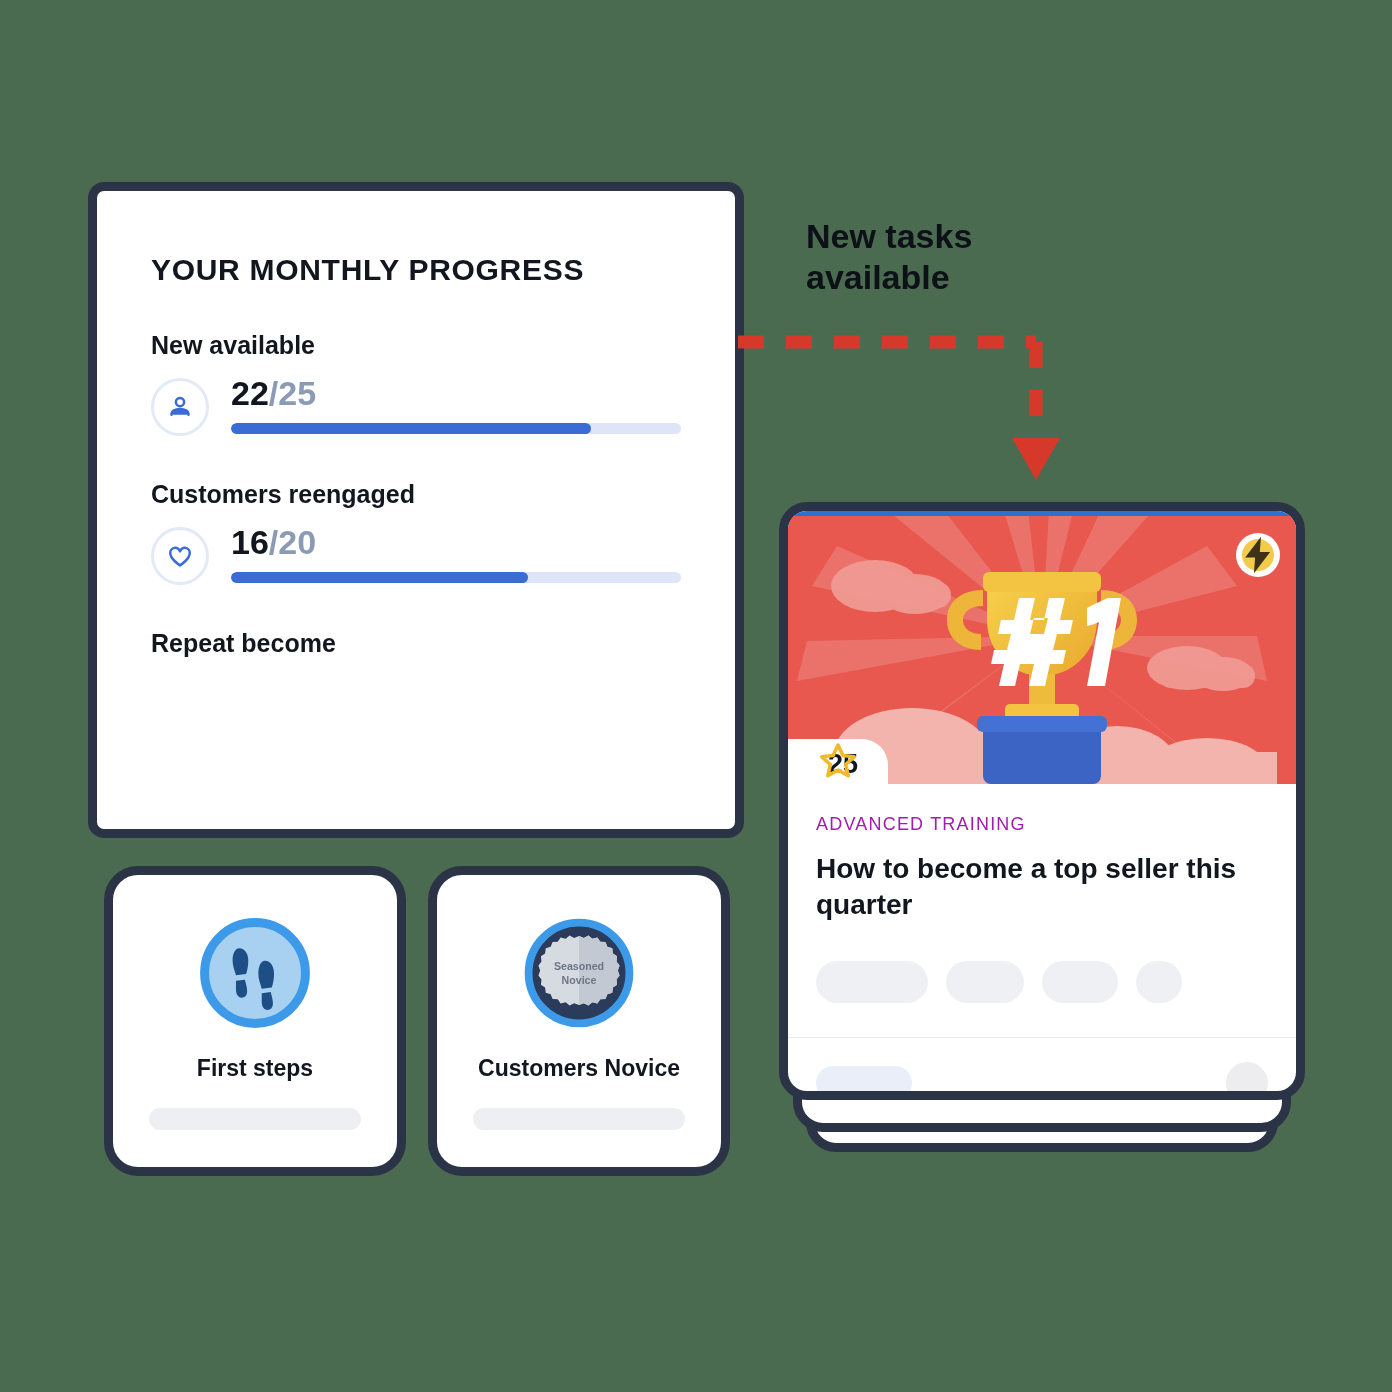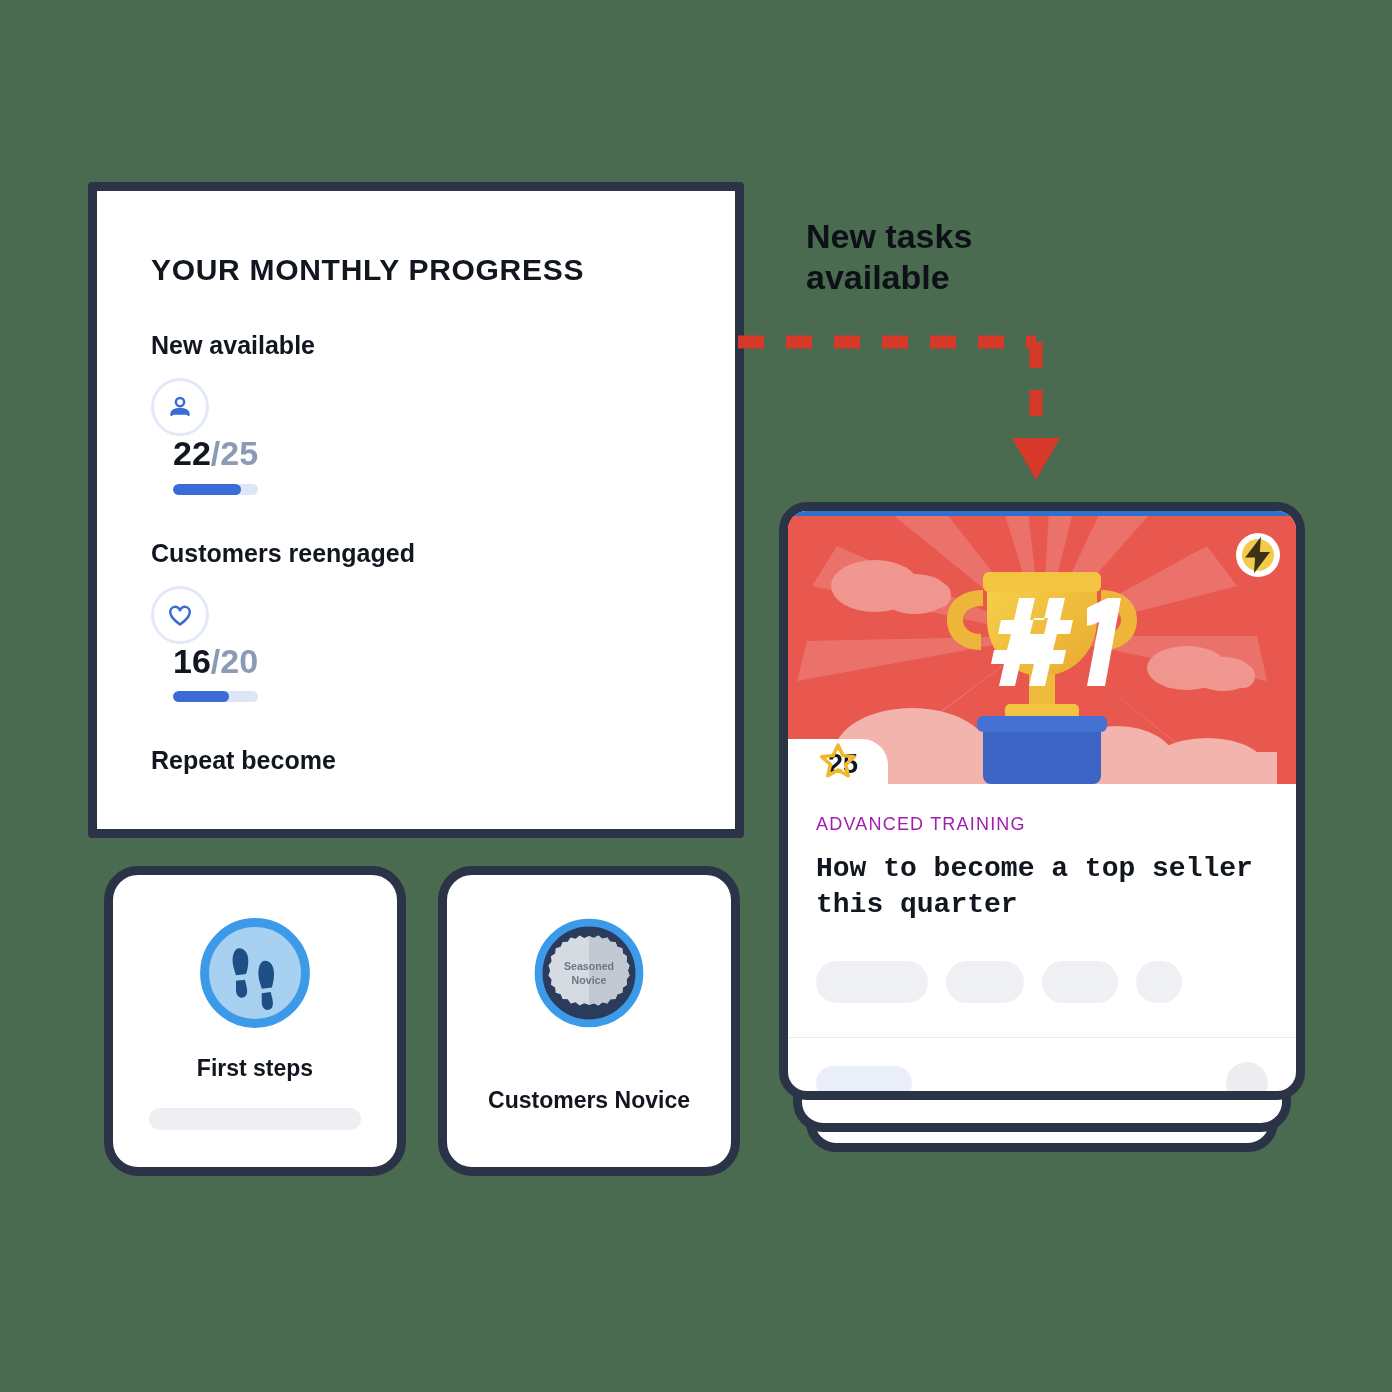--- a/index.html
+++ b/index.html
@@ -15,40 +15,39 @@
 
   .stage { position: absolute; inset: 0; }
 
   
   .progress-card {
     position: absolute;
     left: 88px; top: 182px;
     width: 656px; height: 656px;
     background: #ffffff;
     border: 9px solid #2b3347;
-    border-radius: 4px;
+    border-radius: 16px;
     padding: 62px 54px 0 54px;
   }
   .card-title {
     font-size: 30px;
     font-weight: bold;
     letter-spacing: 0.7px;
     color: #11161f;
   }
   .metric { margin-top: 44px; }
   .metric-label {
     font-size: 25px;
     font-weight: bold;
     color: #11161f;
   }
   .metric-row {
     display: flex;
-    align-items: flex-start;
+    align-items: center;
     margin-top: 14px;
-    flex-direction: column;
   }
   .metric-icon {
     width: 58px; height: 58px;
     border-radius: 50%;
     border: 3px solid #e2e9f7;
     display: flex; align-items: center; justify-content: center;
     flex: none;
     margin-top: 4px;
   }
   .metric-body { flex: 1; margin-left: 22px; }
@@ -79,21 +78,21 @@
     width: 302px; height: 310px;
     background: #ffffff;
     border: 9px solid #2b3347;
     border-radius: 34px;
     display: flex;
     flex-direction: column;
     align-items: center;
     padding-top: 42px;
   }
   .badge-card.left  { left: 104px; }
-  .badge-card.right { left: 438px; gap: 32px; }
+  .badge-card.right { left: 428px; }
   .badge-emblem { width: 112px; height: 112px; }
   .badge-name {
     margin-top: 26px;
     font-size: 23px;
     font-weight: bold;
     color: #11161f;
   }
   .badge-skel {
     margin-top: 26px;
     width: 212px; height: 22px;
@@ -166,21 +165,20 @@
     font-weight: normal;
     letter-spacing: 1.2px;
     color: #a21caf;
   }
   .task-title {
     margin-top: 16px;
     font-size: 28px;
     font-weight: bold;
     line-height: 1.28;
     color: #11161f;
-    font-family: Liberation Mono, monospace;
   }
   .chip-row {
     display: flex;
     gap: 18px;
     margin-top: 38px;
     padding-bottom: 34px;
   }
   .chip { height: 42px; border-radius: 21px; background: #eff0f3; }
   .chip.w1 { width: 112px; }
   .chip.w2 { width: 78px; }

